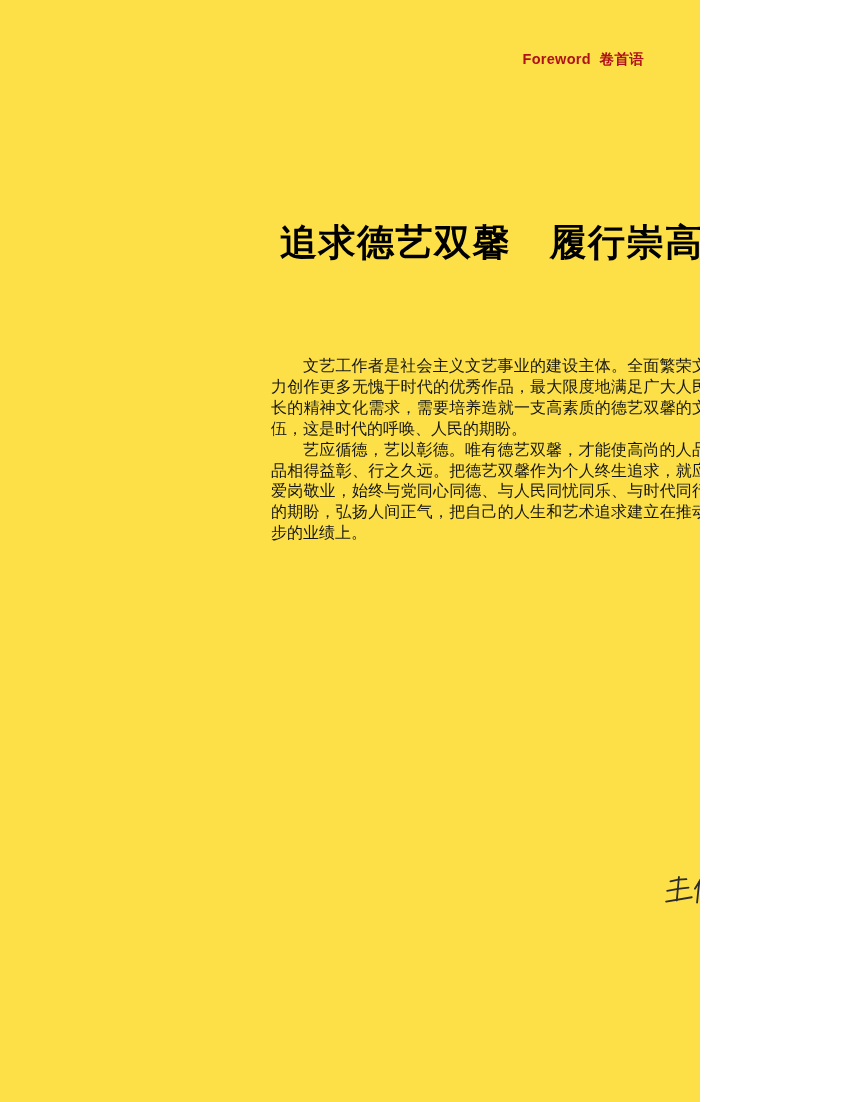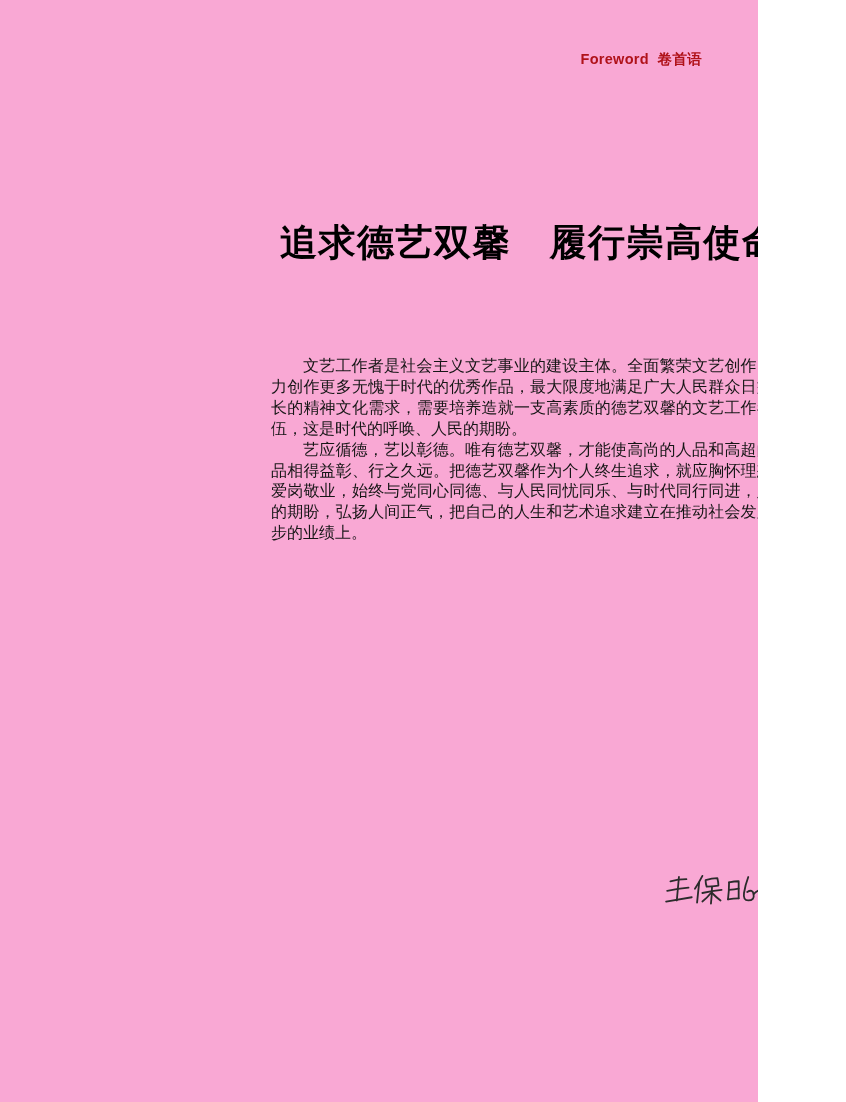--- a/index.html
+++ b/index.html
@@ -2,23 +2,23 @@
 <html><head>
 <meta charset="utf-8">
 <style>
   html, body {
     margin: 0;
     padding: 0;
     background: #ffffff;
   }
   .page {
     position: relative;
-    width: 758px;
+    width: 700px;
     height: 1102px;
-    background: #f9a8d4;
+    background: #fde047;
     overflow: hidden;
     font-family: "Liberation Sans", "DejaVu Sans", sans-serif;
   }
   .foreword-label {
     position: absolute;
     top: 50px;
     right: 56px;
     font-size: 14.5px;
     font-weight: bold;
     color: #b0121a;

